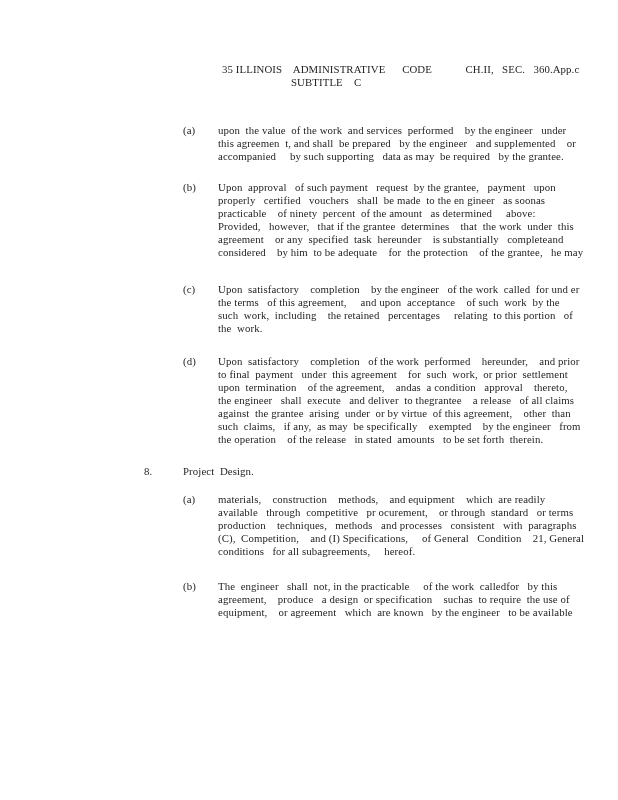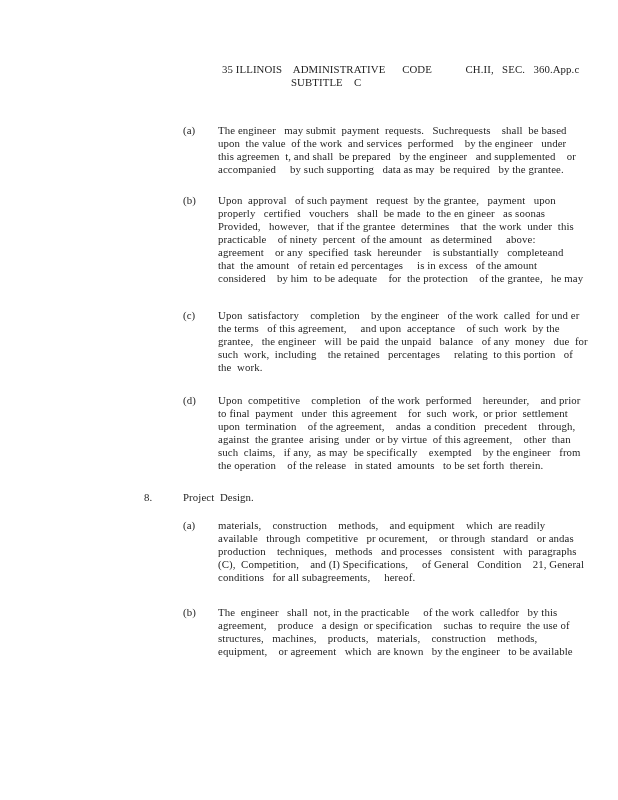--- a/index.html
+++ b/index.html
@@ -40,83 +40,80 @@
   <div class="doc">
 
     <div class="header">
       <div class="hline l1">35 ILLINOIS    ADMINISTRATIVE      CODE            CH.II,   SEC.   360.App.c</div>
       <div class="hline l2">SUBTITLE    C</div>
     </div>
 
     <div class="para mt-a">
       <div class="plabel">(a)</div>
       <div class="plines">
-          <div class="line">The engineer   may submit  payment  requests.   Suchrequests    shall  be based</div>
           <div class="line">upon  the value  of the work  and services  performed    by the engineer   under</div>
           <div class="line">this agreemen  t, and shall  be prepared   by the engineer   and supplemented    or</div>
           <div class="line">accompanied     by such supporting   data as may  be required   by the grantee.</div>
         </div>
     </div>
 
     <div class="para mt-b">
       <div class="plabel">(b)</div>
       <div class="plines">
           <div class="line">Upon  approval   of such payment   request  by the grantee,   payment   upon</div>
           <div class="line">properly   certified   vouchers   shall  be made  to the en gineer   as soonas</div>
+          <div class="line">practicable    of ninety  percent  of the amount   as determined     above:</div>
           <div class="line">Provided,   however,   that if the grantee  determines    that  the work  under  this</div>
-          <div class="line">practicable    of ninety  percent  of the amount   as determined     above:</div>
           <div class="line">agreement    or any  specified  task  hereunder    is substantially   completeand</div>
-          <div class="line">that  the amount   of retain ed percentages     is in excess   of the amount</div>
           <div class="line">considered    by him  to be adequate    for  the protection    of the grantee,   he may</div>
         </div>
     </div>
 
     <div class="para mt-c">
       <div class="plabel">(c)</div>
       <div class="plines">
           <div class="line">Upon  satisfactory    completion    by the engineer   of the work  called  for und er</div>
           <div class="line">the terms   of this agreement,     and upon  acceptance    of such  work  by the</div>
-          <div class="line">grantee,   the engineer   will  be paid  the unpaid   balance   of any  money   due  for</div>
           <div class="line">such  work,  including    the retained   percentages     relating  to this portion   of</div>
           <div class="line">the  work.</div>
         </div>
     </div>
 
     <div class="para mt-d">
       <div class="plabel">(d)</div>
       <div class="plines">
-          <div class="line">Upon  competitive    completion   of the work  performed    hereunder,    and prior</div>
+          <div class="line">Upon  satisfactory    completion   of the work  performed    hereunder,    and prior</div>
           <div class="line">to final  payment   under  this agreement    for  such  work,  or prior  settlement</div>
-          <div class="line">upon  termination    of the agreement,    andas  a condition   precedent    through,</div>
+          <div class="line">upon  termination    of the agreement,    andas  a condition   approval    thereto,</div>
+          <div class="line">the engineer   shall  execute   and deliver  to thegrantee    a release   of all claims</div>
           <div class="line">against  the grantee  arising  under  or by virtue  of this agreement,    other  than</div>
           <div class="line">such  claims,   if any,  as may  be specifically    exempted    by the engineer   from</div>
           <div class="line">the operation    of the release   in stated  amounts   to be set forth  therein.</div>
         </div>
     </div>
 
     <div class="heading mt-h">
       <div class="hnum">8.</div>
       <div class="htitle">Project  Design.</div>
     </div>
 
     <div class="para mt-8a">
       <div class="plabel">(a)</div>
       <div class="plines">
           <div class="line">materials,    construction    methods,    and equipment    which  are readily</div>
-          <div class="line">available   through  competitive   pr ocurement,    or through  standard   or andas</div>
+          <div class="line">available   through  competitive   pr ocurement,    or through  standard   or terms</div>
           <div class="line">production    techniques,   methods   and processes   consistent   with  paragraphs</div>
           <div class="line">(C),  Competition,    and (I) Specifications,     of General   Condition    21, General</div>
           <div class="line">conditions   for all subagreements,     hereof.</div>
         </div>
     </div>
 
     <div class="para mt-8b">
       <div class="plabel">(b)</div>
       <div class="plines">
           <div class="line">The  engineer   shall  not, in the practicable     of the work  calledfor   by this</div>
           <div class="line">agreement,    produce   a design  or specification    suchas  to require  the use of</div>
-          <div class="line">structures,   machines,    products,   materials,    construction    methods,</div>
           <div class="line">equipment,    or agreement   which  are known   by the engineer   to be available</div>
         </div>
     </div>
 
   </div>
 </div>
 
 </body></html>

